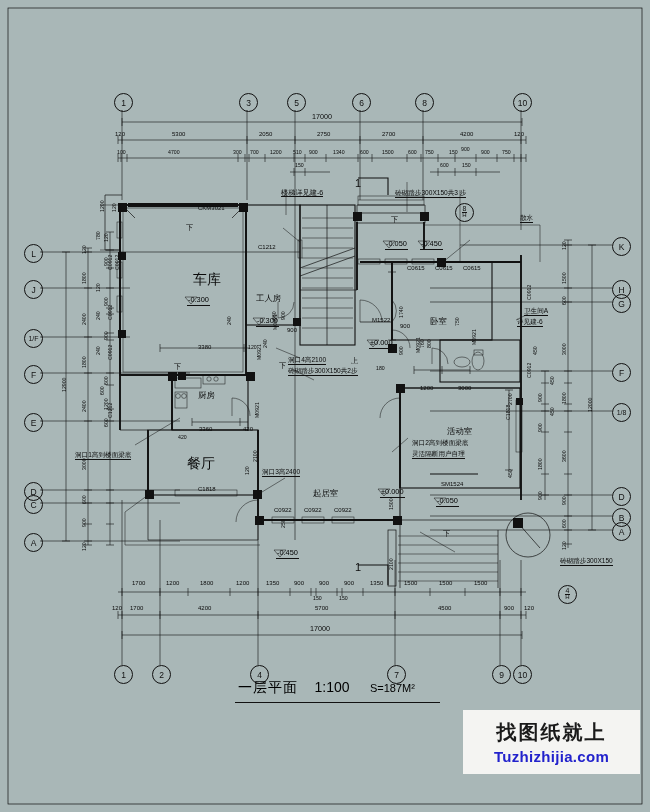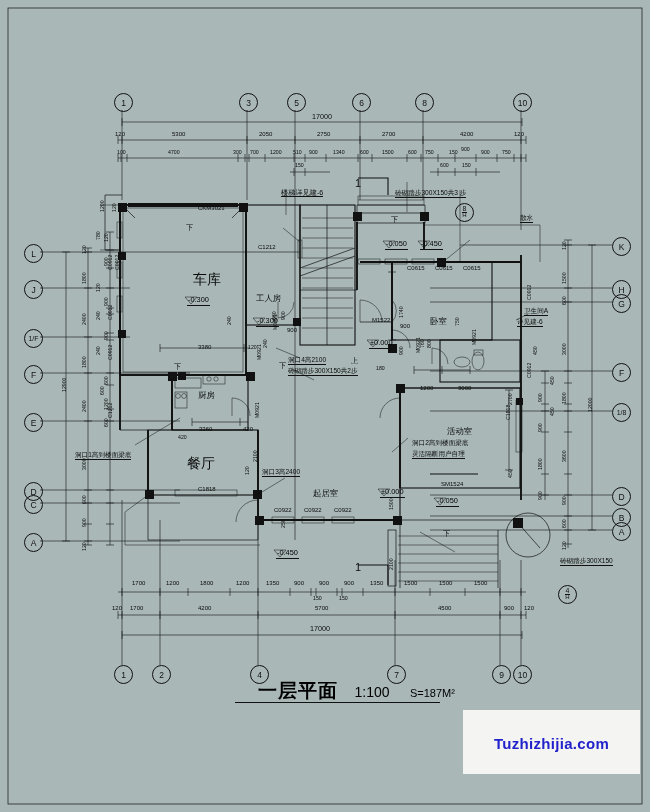--- a/index.html
+++ b/index.html
@@ -21,21 +21,21 @@
   .t7{font-size:7.2px;}
   .t8{font-size:8.4px;}
   .t9{font-size:14px;}
   .t11{font-size:11px;}
   .rot{transform-origin:left top;transform:rotate(-90deg);}
   .ul{border-bottom:1px solid #111;}
   .gridcirc{position:absolute;border:1px solid #111;border-radius:50%;
     display:flex;align-items:center;justify-content:center;color:#111;background:transparent;}
   .gc-md{width:17px;height:17px;font-size:8.5px;}
   #title{position:absolute;left:238px;top:678px;}
-  #title .main{font-size:19px;font-weight:bold;letter-spacing:1px;margin-left:20px;}
+  #title .main{font-size:14px;font-weight:normal;letter-spacing:1px;}
   #title .scale{font-size:14px;margin-left:12px;}
   #title .area{font-size:11px;margin-left:16px;}
   #titleline{position:absolute;left:235px;top:702px;width:205px;height:0;border-bottom:1.6px solid #111;}
   #wm{position:absolute;left:463px;top:710px;width:177px;height:64px;background:#f4f4f2;
       display:flex;flex-direction:column;align-items:center;justify-content:center;}
   #wm .cn{font-size:20px;font-weight:bold;color:#1a1a1a;letter-spacing:2px;}
   #wm .en{font-size:15px;font-weight:bold;color:#2222cc;letter-spacing:0.3px;margin-top:2px;}
   .lvl{position:absolute;}
   .lvl .v{font-size:7.4px;border-bottom:1px solid #111;padding:0 1px 1px 1px;}
 </style>
@@ -787,16 +787,17 @@
   <div class="txt t6" style="left:400px;top:323px">900</div>
 
   <div id="title">
     <span class="main">一层平面</span>
     <span class="scale">1:100</span>
     <span class="area">S=187M²</span>
   </div>
   <div id="titleline"></div>
 
   <div id="wm">
+    <div class="cn">找图纸就上</div>
     <div class="en">Tuzhizhijia.com</div>
   </div>
 
 </div>
 
 </body></html>

